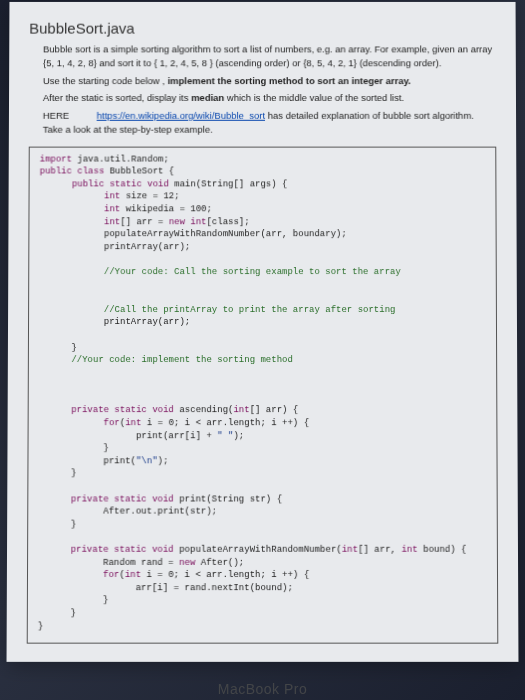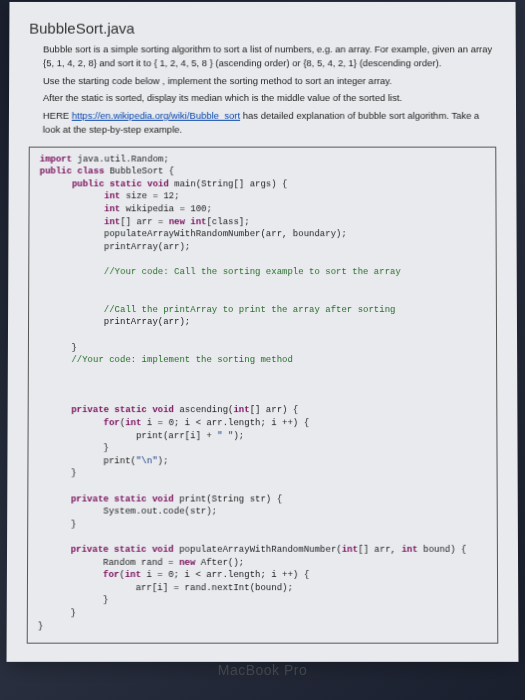--- a/index.html
+++ b/index.html
@@ -29,38 +29,38 @@
     font-weight: normal;
   }
   .instructions {
     font-size: 9.5px;
     color: #222;
     line-height: 1.45;
     margin-left: 14px;
     margin-bottom: 10px;
   }
   .instructions p { margin-bottom: 4px; }
-  .link { color: #0645ad; text-decoration: underline; }
-  .bold { font-weight: normal; }
+  .link { color: #0645ad; text-decoration: underline; margin-left: 25px; }
+  .bold { font-weight: bold; }
   .code-box {
     border: 1px solid #555;
     padding: 6px 10px 10px 10px;
     font-family: "Courier New", monospace;
     font-size: 9px;
     line-height: 1.4;
     color: #222;
     background: #e8eaed;
   }
   .code-box pre { white-space: pre; font-family: inherit; }
-  .kw { color: #7a0e5c; font-weight: bold; }
+  .kw { color: #7a0e5c; font-weight: normal; }
   .cm { color: #2a6e2a; }
   .str { color: #1a3b8a; }
   .macbook {
     position: absolute;
-    bottom: 22px;
+    bottom: 3px;
     left: 0;
     right: 0;
     text-align: center;
     color: #434548;
     font-size: 14px;
     font-family: Arial, sans-serif;
     letter-spacing: 0.5px;
   }
 </style>
 </head>
@@ -98,21 +98,21 @@
 
 
       <span class="kw">private static void</span><span> ascending(</span><span class="kw">int</span><span>[] arr) {</span>
             <span class="kw">for</span><span>(</span><span class="kw">int</span><span> i = 0; i &lt; arr.length; i ++) {</span>
                   <span>print(arr[i] + </span><span class="str">" "</span><span>);</span>
             <span>}</span>
             <span>print(</span><span class="str">"\n"</span><span>);</span>
       <span>}</span>
 
       <span class="kw">private static void</span><span> print(String str) {</span>
-            <span>System.out.code(str);</span>
+            <span>After.out.print(str);</span>
       <span>}</span>
 
       <span class="kw">private static void</span><span> populateArrayWithRandomNumber(</span><span class="kw">int</span><span>[] arr, </span><span class="kw">int</span><span> bound) {</span>
             <span>Random rand = </span><span class="kw">new</span><span> After();</span>
             <span class="kw">for</span><span>(</span><span class="kw">int</span><span> i = 0; i &lt; arr.length; i ++) {</span>
                   <span>arr[i] = rand.nextInt(bound);</span>
             <span>}</span>
       <span>}</span>
 <span>}</span></pre>
   </div>

